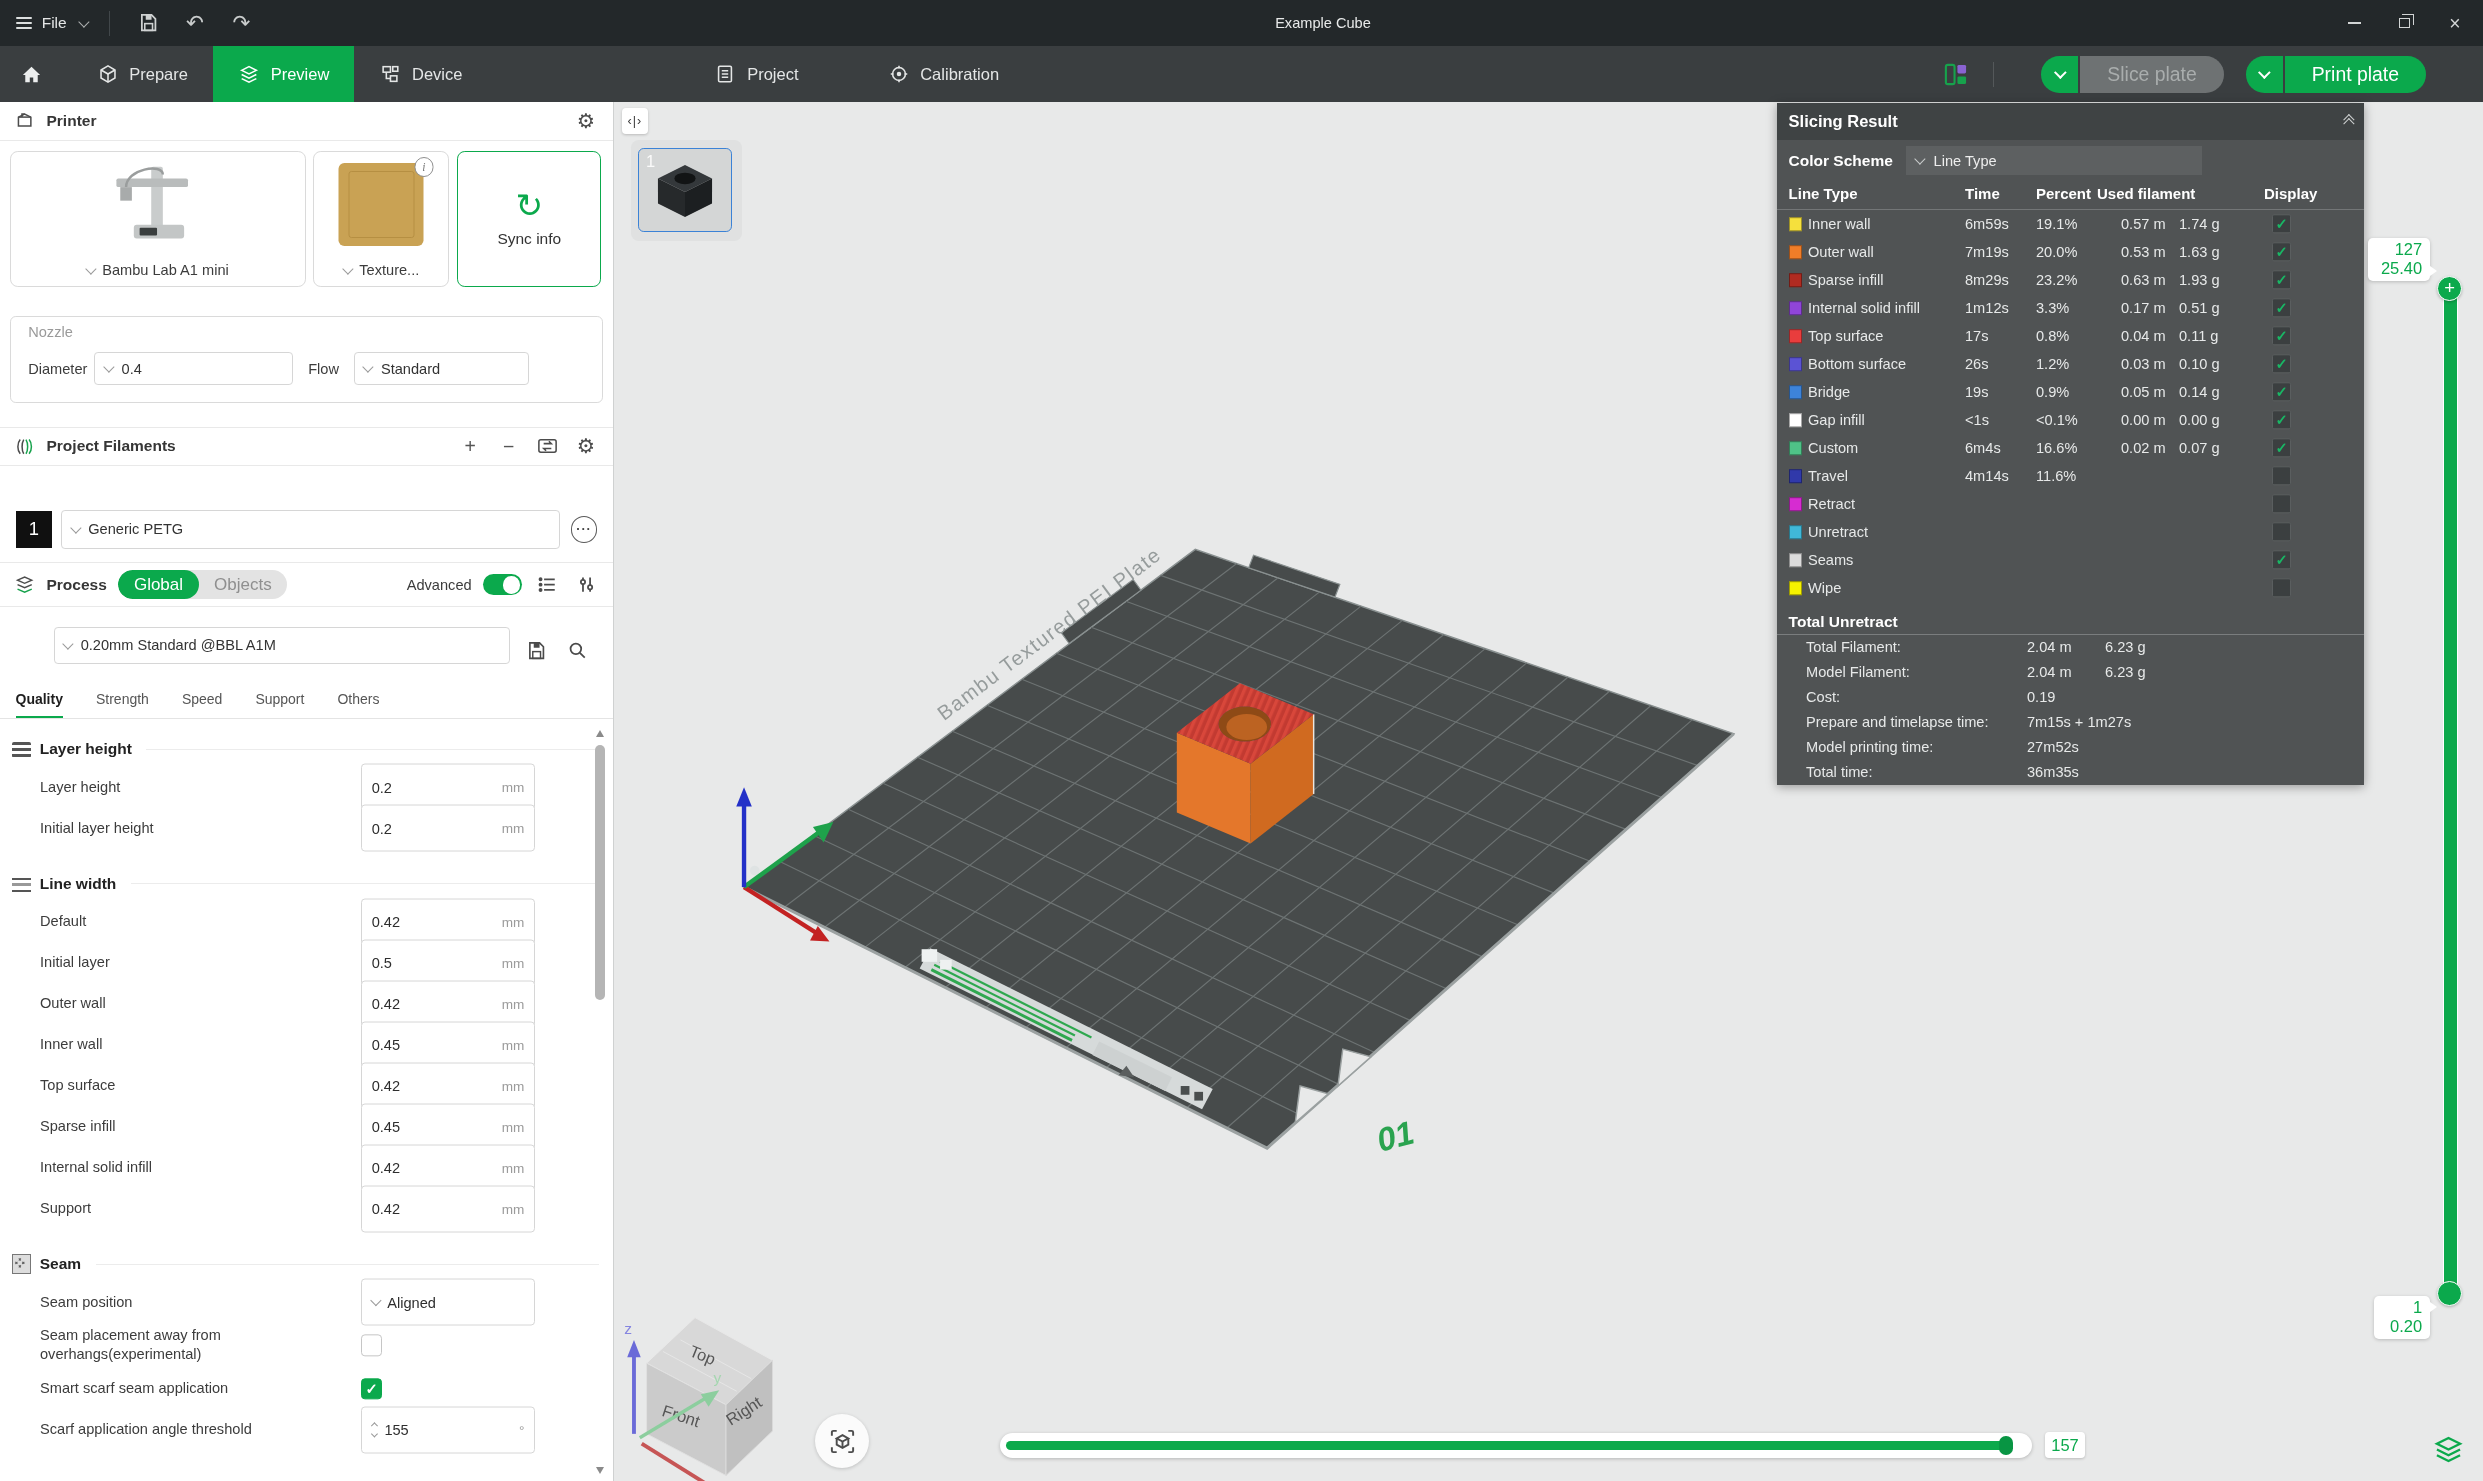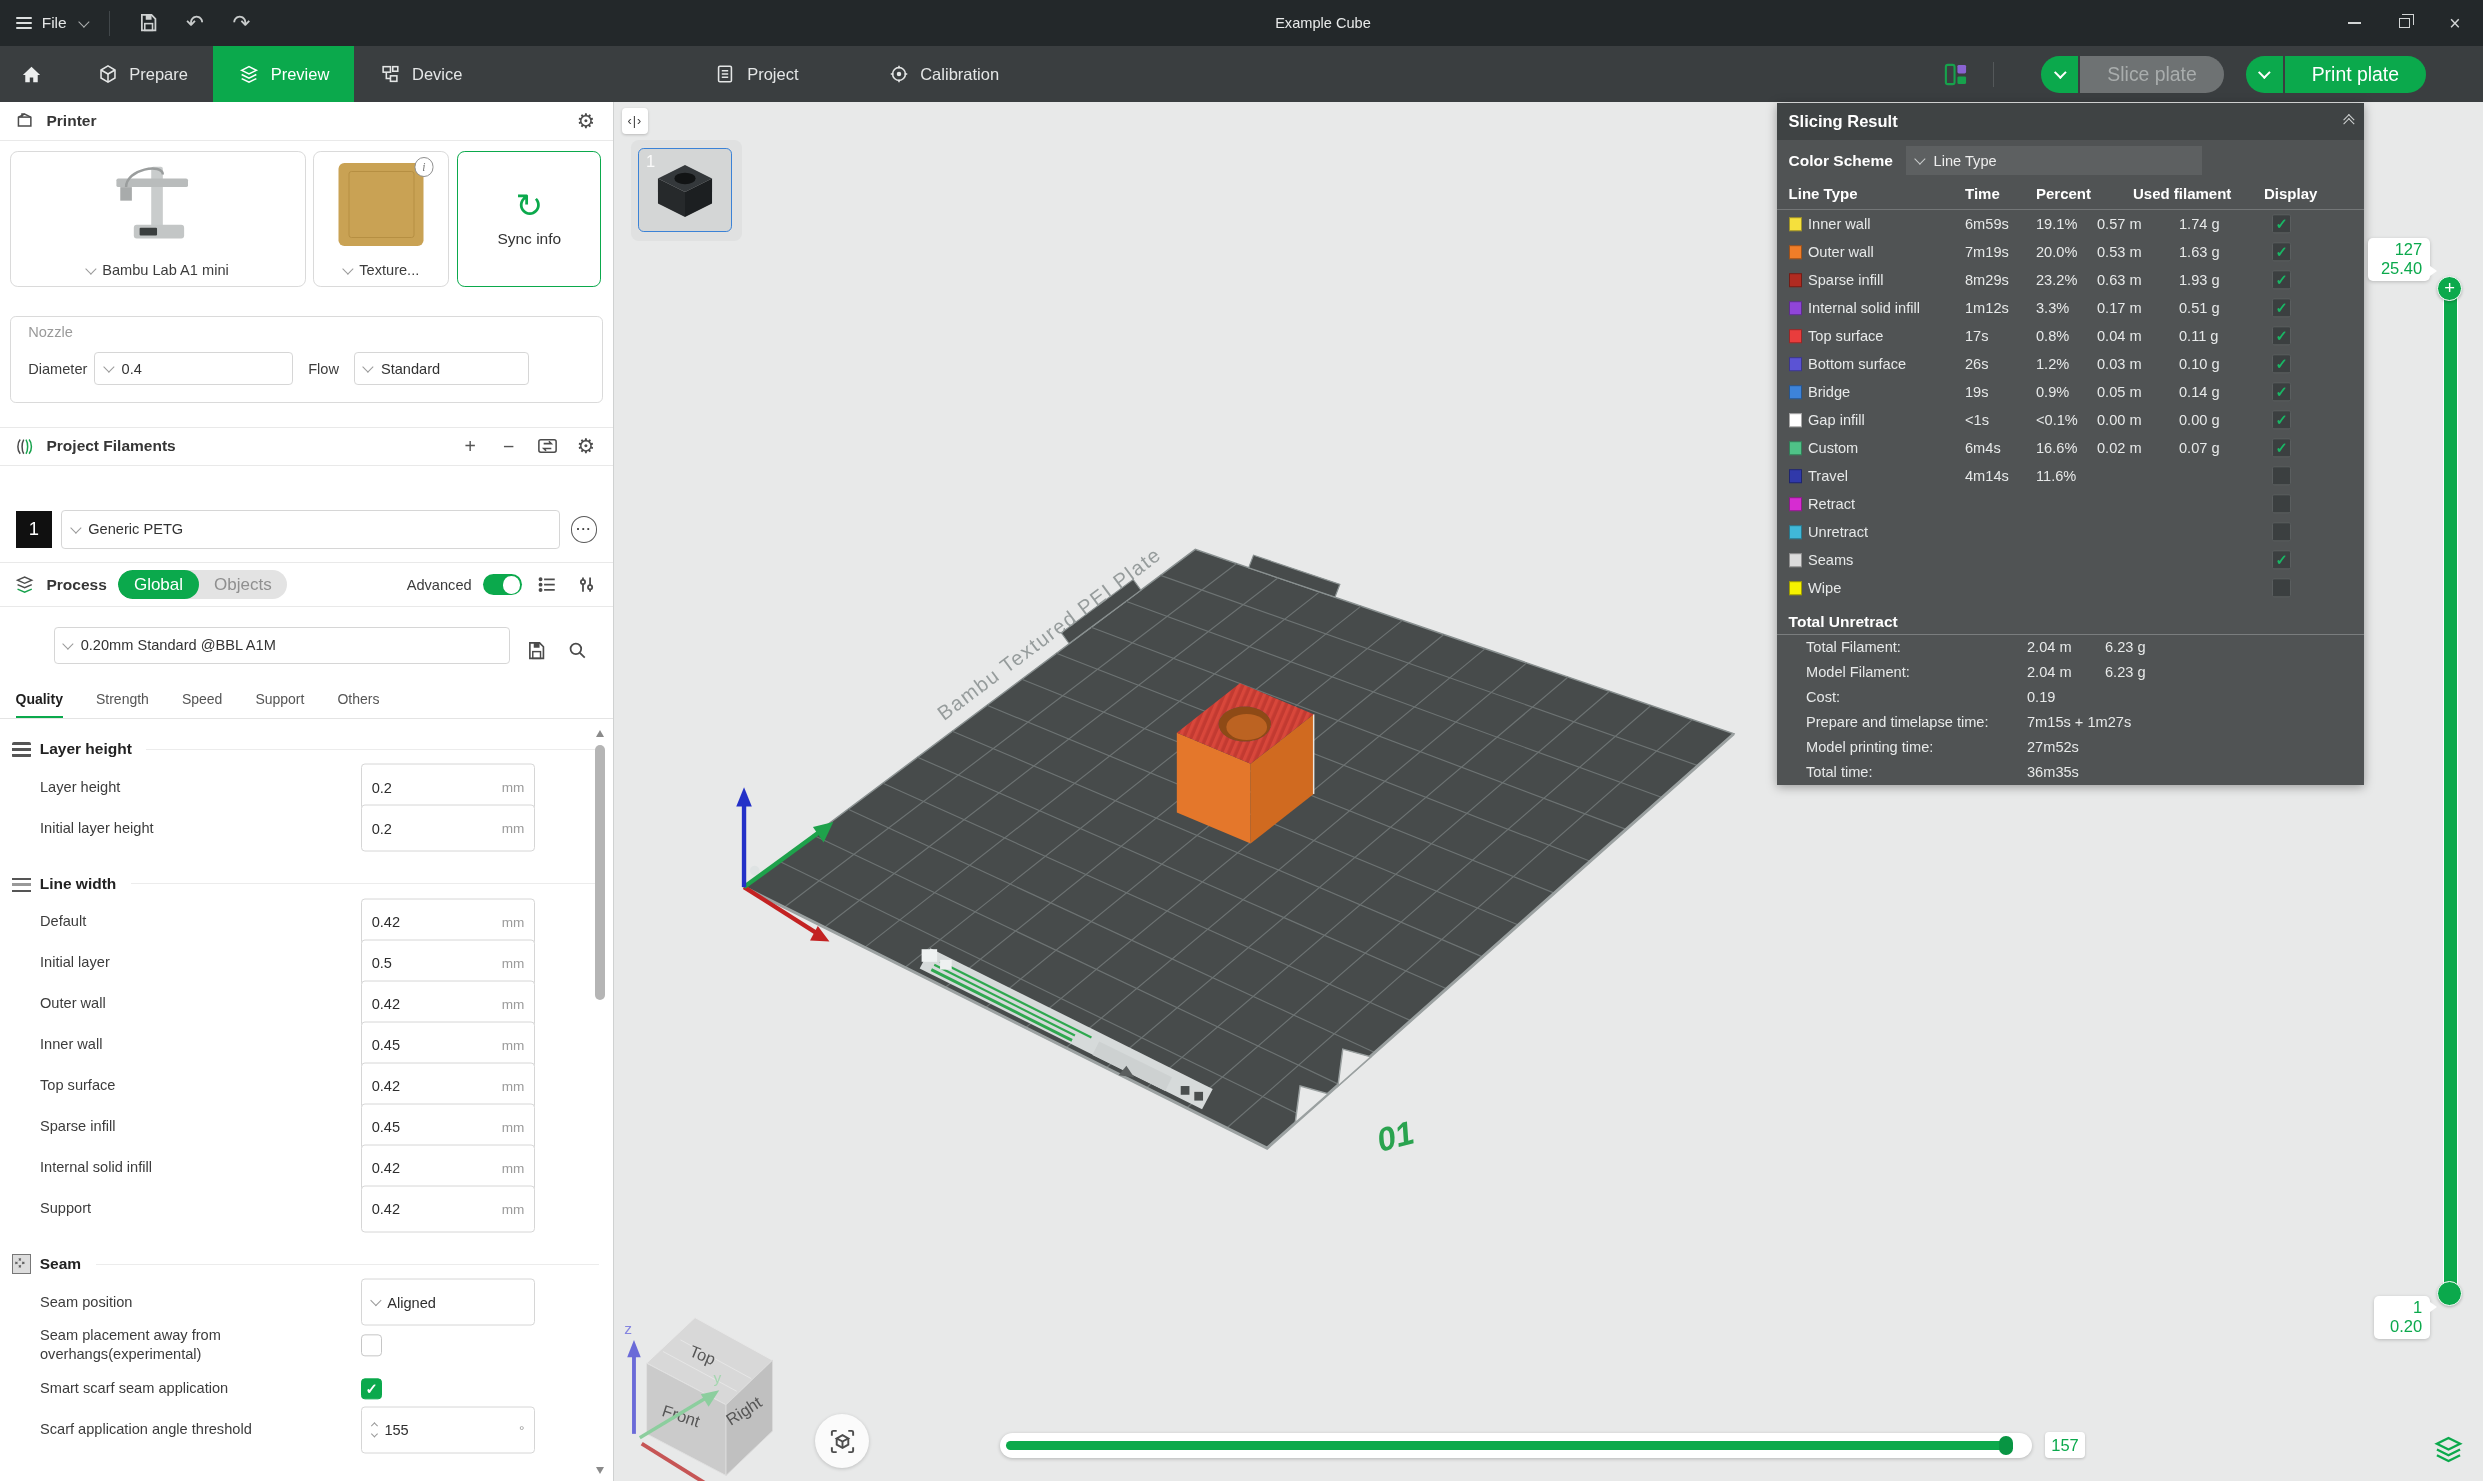--- a/index.html
+++ b/index.html
@@ -133,25 +133,25 @@
   .s-head{height:37px;background:#3f4344;display:flex;align-items:center;padding:0 11.6px;}
   .s-title{font-size:16.5px;font-weight:bold;color:#fff;}
   .s-collapse{margin-left:auto;display:flex;flex-direction:column;gap:0px;color:#cfd2d2;cursor:pointer;}
   .s-collapse .chev{width:7.8px;height:7.8px;border-width:1.9px;margin:-1.9px 0;}
   .s-scheme{height:41px;display:flex;align-items:center;padding:0 11.6px;gap:13.6px;}
   .s-scheme-label{font-size:15.5px;font-weight:bold;color:#fff;}
   .s-dropdown{width:296px;height:29px;background:#5d6061;display:flex;align-items:center;gap:9.7px;padding:0 9.7px;font-size:14.6px;color:#ededed;cursor:pointer;}
   .s-dropdown .chev{color:#c9cccc;margin-top:-2.9px;}
   .s-cols{position:relative;height:29px;border-bottom:1px solid #737677;font-weight:bold;font-size:15px;color:#fff;}
   .s-cols span{position:absolute;top:3.9px;}
-  .sc-name{left:11.6px;} .sc-time{left:188px;} .sc-pct{left:259px;} .sc-used{left:356px;} .sc-disp{left:487px;}
+  .sc-name{left:11.6px;} .sc-time{left:188px;} .sc-pct{left:259px;} .sc-used{left:320px;} .sc-disp{left:487px;}
   .srow{position:relative;height:28px;font-size:14.6px;color:#e7e9e9;}
   .srow span{position:absolute;top:50%;transform:translateY(-50%);white-space:nowrap;}
   .sw{left:11.6px;width:13.6px;height:13.6px;border:1px solid rgba(0,0,0,.35);}
-  .r-name{left:31px;} .r-time{left:188px;} .r-pct{left:259px;} .r-len{left:320px;} .r-wt{left:402px;}
+  .r-name{left:31px;} .r-time{left:188px;} .r-pct{left:259px;} .r-len{left:344px;} .r-wt{left:402px;}
   .cbx-dark{position:absolute;left:495px;top:50%;transform:translateY(-50%);width:19.4px;height:19.4px;background:#3b3f40;border:1px solid #5a5e5f;border-radius:1.9px;display:flex;align-items:center;justify-content:center;cursor:pointer;}
   .cbx-dark.on::after{content:"✓";color:#19b765;font-weight:bold;font-size:14.6px;}
   .s-total-title{height:29px;line-height:31px;padding:0 11.6px;font-size:15.5px;font-weight:bold;color:#fff;border-bottom:1px solid #7a7d7e;margin-top:3.9px;}
   .trow{position:relative;height:25px;font-size:14.6px;color:#e7e9e9;}
   .trow span{position:absolute;top:50%;transform:translateY(-50%);white-space:nowrap;}
   .t-label{left:29px;} .t-v1{left:250px;} .t-v2{left:328px;}
 
   
   .navcube{position:absolute;left:7.8px;top:1203px;}
   .focus-btn{position:absolute;left:201px;top:1312px;width:54px;height:54px;border-radius:50%;background:#fbfbfb;box-shadow:0 1px 3.9px rgba(0,0,0,.18);display:flex;align-items:center;justify-content:center;cursor:pointer;}

